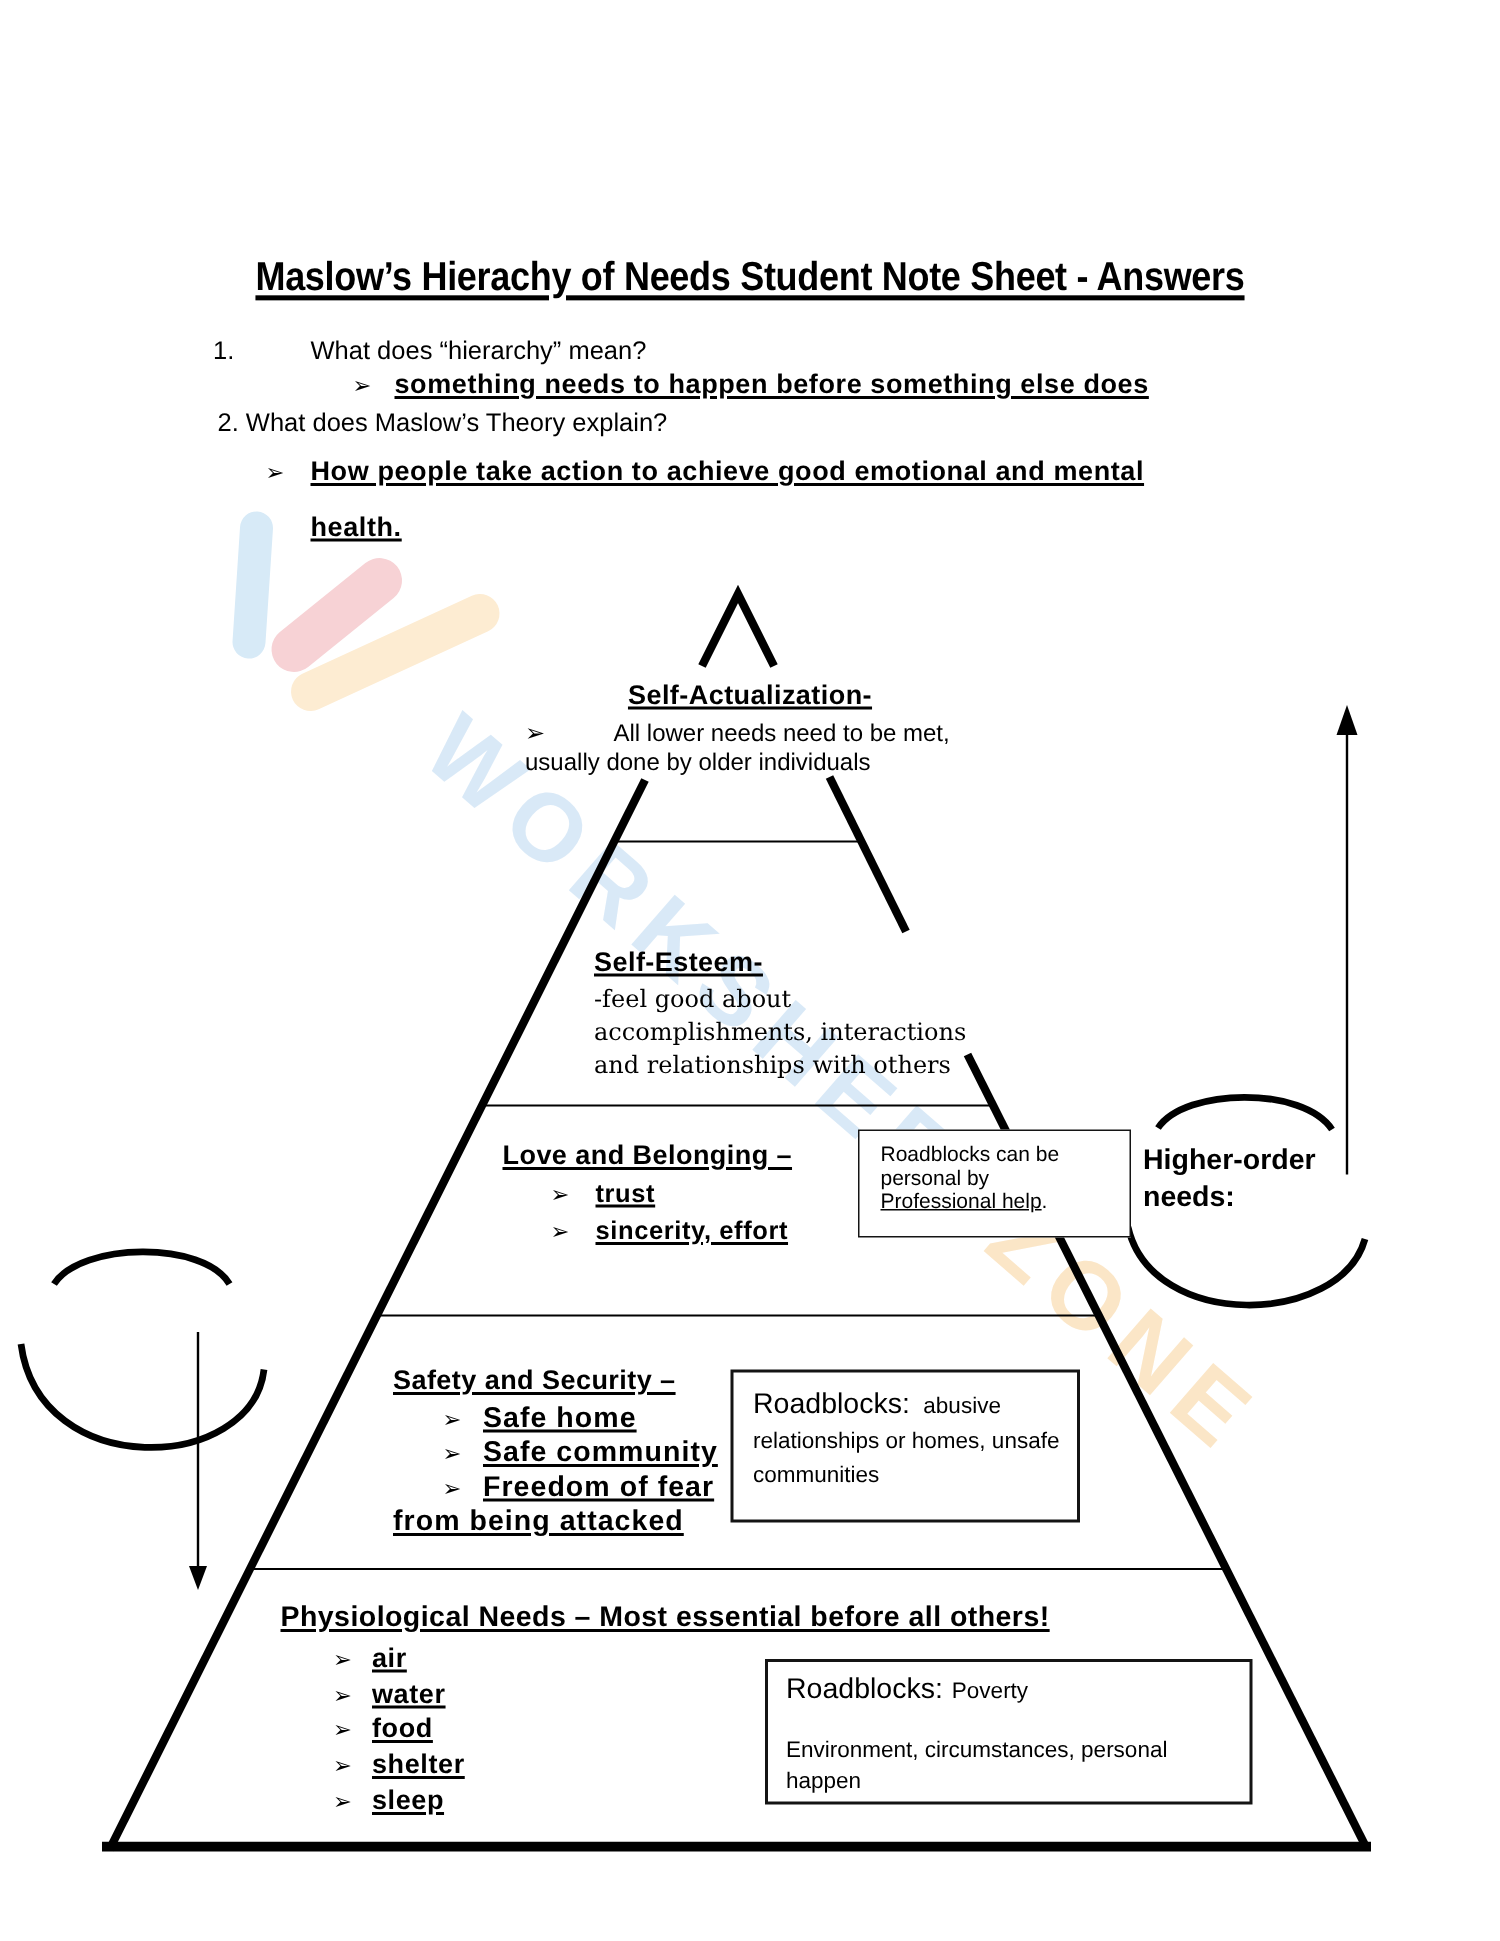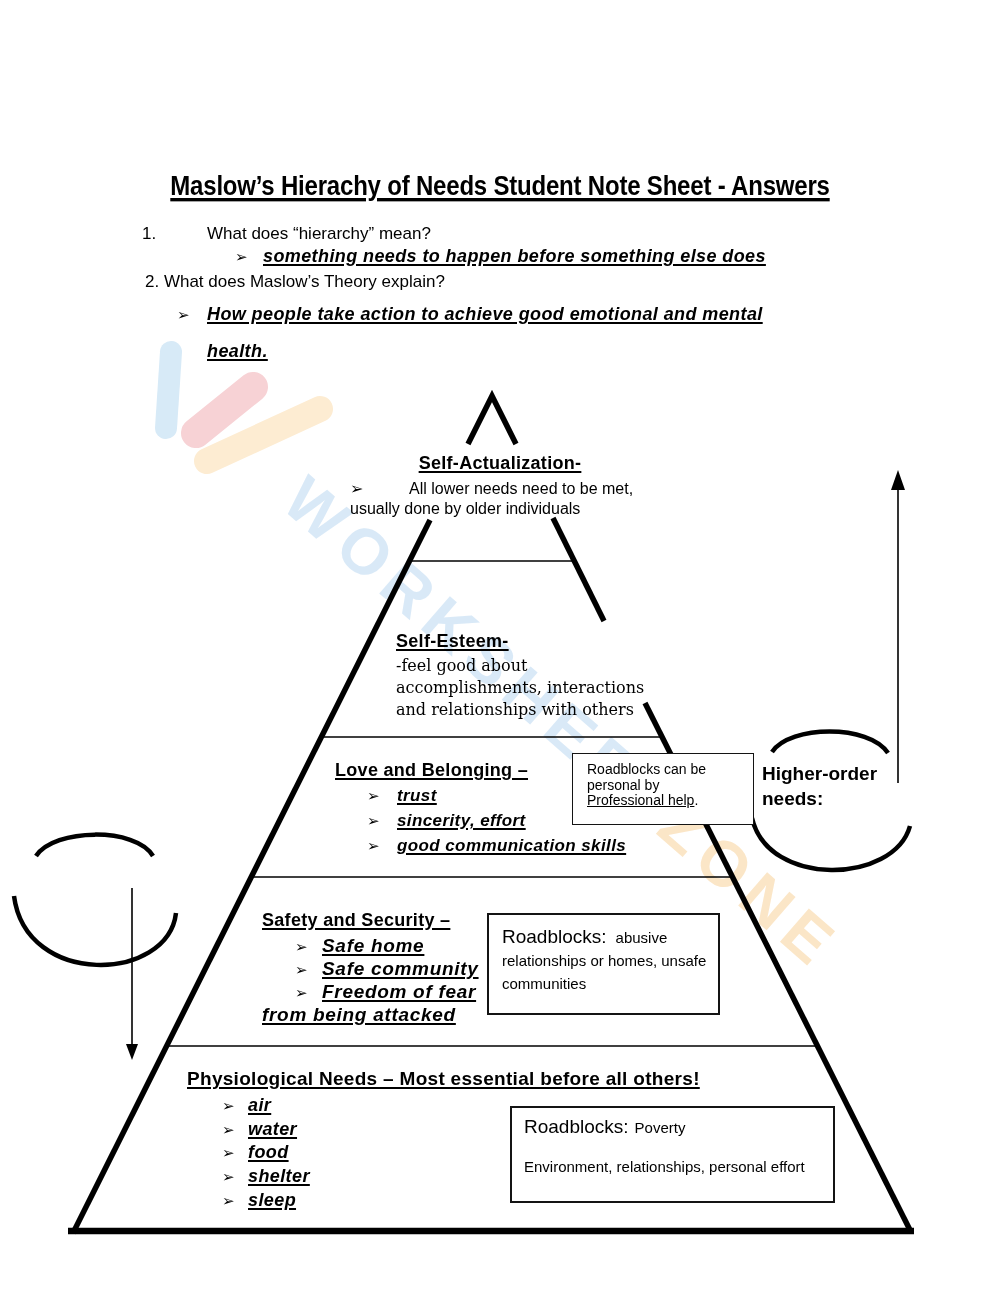--- a/index.html
+++ b/index.html
@@ -7,21 +7,21 @@
     position:relative;width:1000px;height:1294px;background:#ffffff;
     font-family:"Liberation Sans",sans-serif;color:#000;overflow:hidden;
   }
   .abs{position:absolute;}
   .nowrap{white-space:nowrap;}
   
   .lvh{font-weight:700;font-size:18px;letter-spacing:.3px;white-space:nowrap;
        text-decoration:underline;text-decoration-thickness:2px;text-underline-offset:2px;}
   .lvh19{font-size:19px;}
   
-  .itm{font-weight:700;font-style:italic;letter-spacing:.4px;white-space:nowrap;
+  .itm{font-weight:700;letter-spacing:.4px;white-space:nowrap;
        text-decoration:underline;text-decoration-thickness:2px;text-underline-offset:2px;}
   .q{font-size:17px;white-space:nowrap;}
   .glyph{display:inline-block;font-size:15px;font-weight:400;font-style:normal;
          text-decoration:none;color:#000;}
   .serifline{font-family:"DejaVu Serif",serif;font-size:16px;white-space:nowrap;}
   .box{position:absolute;background:#ffffff;border:2px solid #141414;box-sizing:border-box;}
   .title-wrap{left:0;top:170px;width:1000px;text-align:center;}
   .title-text{display:inline-block;font-weight:700;font-size:24px;letter-spacing:-.2px;
        transform:scaleY(1.12);transform-origin:center top;white-space:nowrap;
        text-decoration:underline;text-decoration-thickness:2.5px;text-underline-offset:3px;}
@@ -107,23 +107,20 @@
   <div class="abs txt serifline" style="left:396px;top:678px">accomplishments, interactions</div>
   <div class="abs txt serifline" style="left:396px;top:700px">and relationships with others</div>
 
   <div class="abs txt lvh" style="left:335px;top:760px">Love and Belonging –</div>
   <div class="abs txt" style="left:367px;top:786px;font-size:17px">
     <span class="glyph" style="width:30px">➢</span><span class="itm">trust</span>
   </div>
   <div class="abs txt" style="left:367px;top:811px;font-size:17px">
     <span class="glyph" style="width:30px">➢</span><span class="itm">sincerity, effort</span>
   </div>
-  <div class="abs txt" style="left:367px;top:836px;font-size:17px">
-    <span class="glyph" style="width:30px">➢</span><span class="itm">good communication skills</span>
-  </div>
 
   <div class="abs txt lvh" style="left:262px;top:910px">Safety and Security –</div>
   <div class="abs txt" style="left:295px;top:935px;font-size:19px">
     <span class="glyph" style="width:27px">➢</span><span class="itm" style="letter-spacing:.7px">Safe home</span>
   </div>
   <div class="abs txt" style="left:295px;top:958px;font-size:19px">
     <span class="glyph" style="width:27px">➢</span><span class="itm" style="letter-spacing:.7px">Safe community</span>
   </div>
   <div class="abs txt" style="left:295px;top:981px;font-size:19px">
     <span class="glyph" style="width:27px">➢</span><span class="itm" style="letter-spacing:.7px">Freedom of fear</span>
@@ -158,18 +155,18 @@
   <div class="box" style="left:487px;top:913px;width:233px;height:102px;padding:10px 0 0 13px">
     <div style="width:206px;font-size:15px;line-height:23px">
       <span style="font-size:19px;margin-right:9px">Roadblocks:</span><span>abusive relationships or homes, unsafe communities</span>
     </div>
   </div>
 
   <div class="box" style="left:510px;top:1106px;width:325px;height:97px;padding:8px 0 0 12px">
     <div style="font-size:15px">
       <span style="font-size:19px;margin-right:6px">Roadblocks:</span><span>Poverty</span>
     </div>
-    <div style="font-size:15px;line-height:21px;width:282px;margin-top:18px">Environment, relationships, personal effort</div>
+    <div style="font-size:15px;line-height:21px;width:282px;margin-top:18px">Environment, circumstances, personal happen</div>
   </div>
 
   <div class="abs txt side-label" style="left:762px;top:761px;width:145px">Higher-order needs:</div>
 
 </div>
 
 </body></html>

